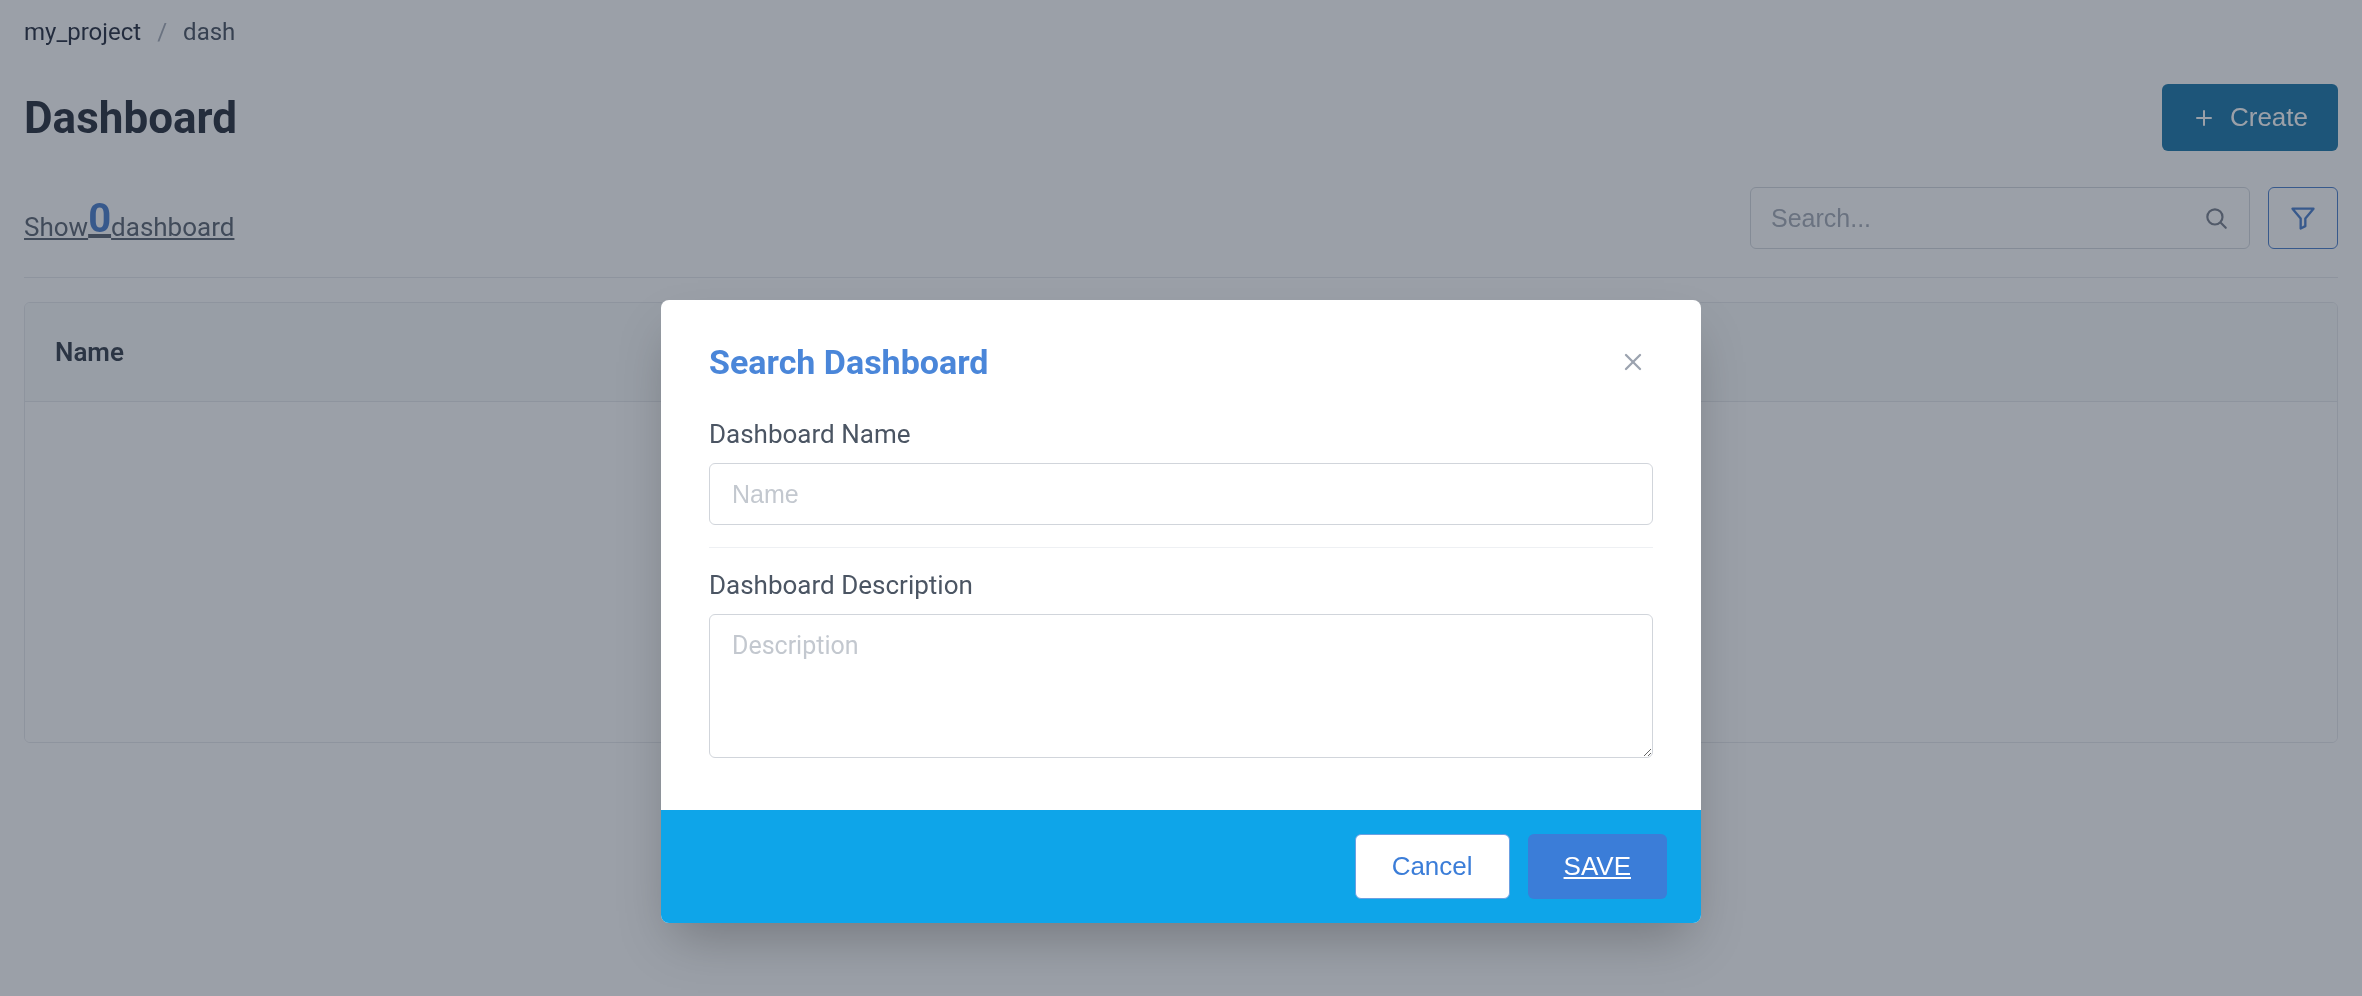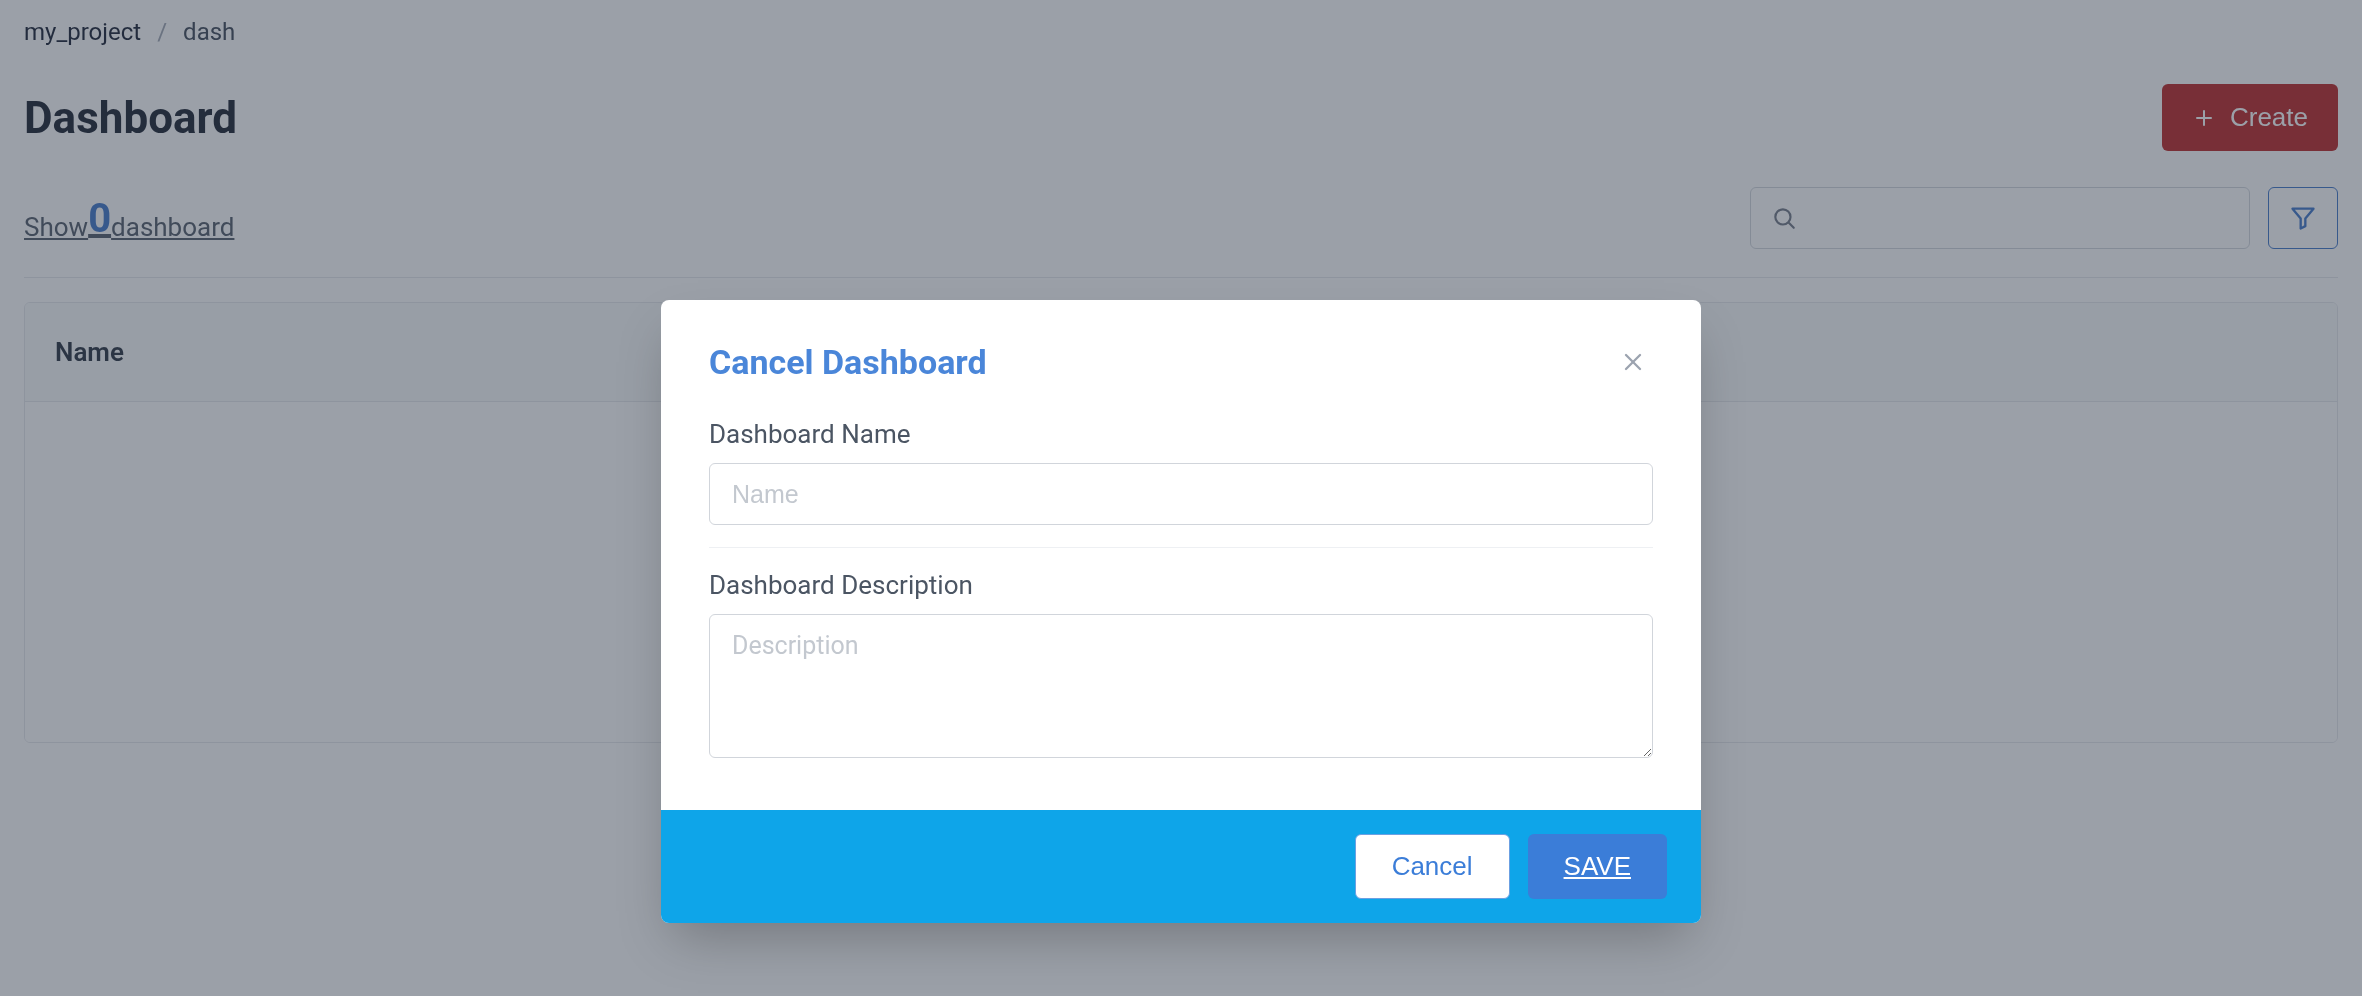--- a/index.html
+++ b/index.html
@@ -36,21 +36,21 @@
     }
     .page-title {
       font-size: 44px;
       font-weight: 700;
       color: #111827;
     }
     .create-btn {
       display: flex;
       align-items: center;
       gap: 14px;
-      background: #b91c1c;
+      background: #0369a1;
       color: #ffffff;
       border: none;
       border-radius: 6px;
       padding: 18px 30px;
       font-size: 26px;
       font-weight: 500;
       cursor: pointer;
     }
     .create-btn svg { width: 24px; height: 24px; }
 
@@ -258,20 +258,21 @@
   </div>
 
   <div class="toolbar-row">
     <div class="show-text">
       <span>Show</span>
       <span class="count">0</span>
       <span>dashboard</span>
     </div>
     <div class="search-group">
       <div class="search-wrap">
+        <input type="text" placeholder="Search..." style="">
         <svg viewBox="0 0 24 24" fill="none" stroke="currentColor" stroke-width="2" stroke-linecap="round">
             <circle cx="11" cy="11" r="7"></circle>
             <line x1="21" y1="21" x2="16.65" y2="16.65"></line>
           </svg>
       </div>
       <button class="filter-btn">
         <svg viewBox="0 0 24 24" fill="none" stroke="currentColor" stroke-width="2" stroke-linejoin="round" stroke-linecap="round">
             <polygon points="3 4 21 4 14 12.5 14 19 10 21 10 12.5 3 4"></polygon>
           </svg>
       </button>
@@ -286,21 +287,21 @@
       <div class="col-date">Create Date</div>
     </div>
     <div class="table-body"></div>
   </div>
 
 </div>
 
 <div class="overlay">
   <div class="modal">
     <div class="modal-head">
-      <h2 class="modal-title">Cancel Dashboard</h2>
+      <h2 class="modal-title">Search Dashboard</h2>
       <button class="close-btn">
         <svg viewBox="0 0 24 24" fill="none" stroke="currentColor" stroke-width="2" stroke-linecap="round">
             <line x1="6" y1="6" x2="18" y2="18"></line>
             <line x1="6" y1="18" x2="18" y2="6"></line>
           </svg>
       </button>
     </div>
     <div class="modal-body">
       <label class="field-label">Dashboard Name</label>
       <input class="text-input" type="text" placeholder="Name" style="">

